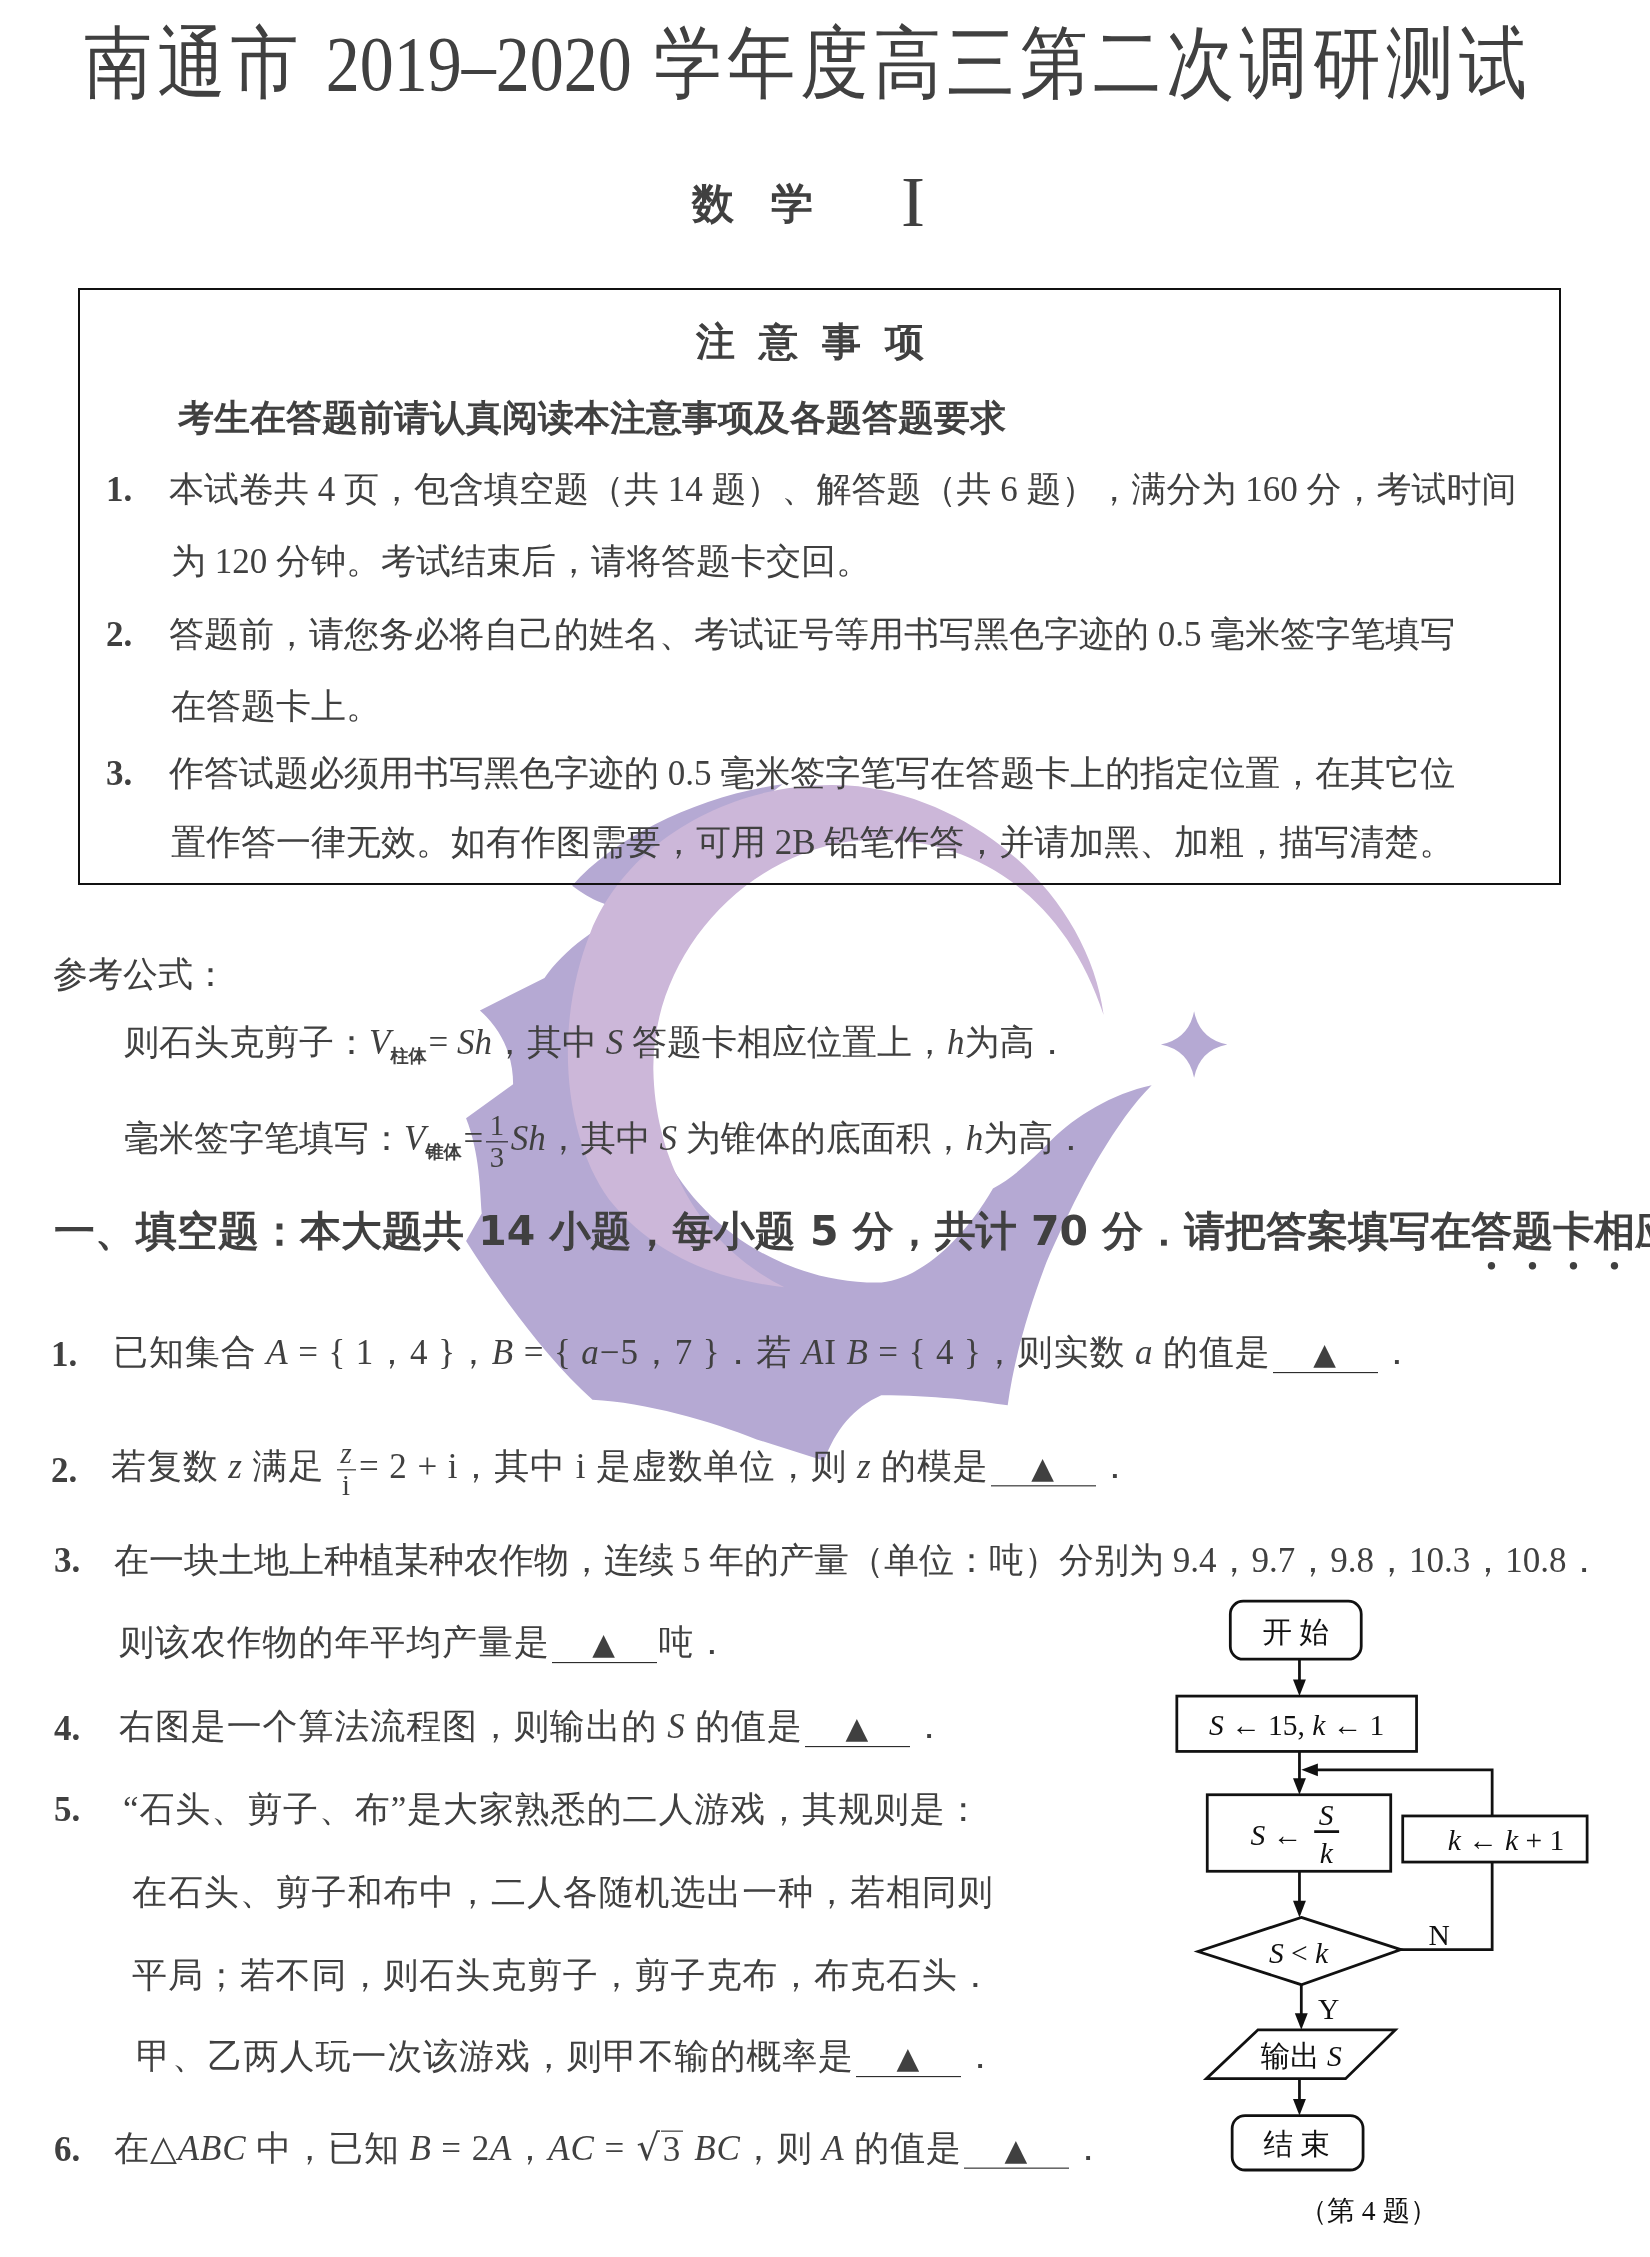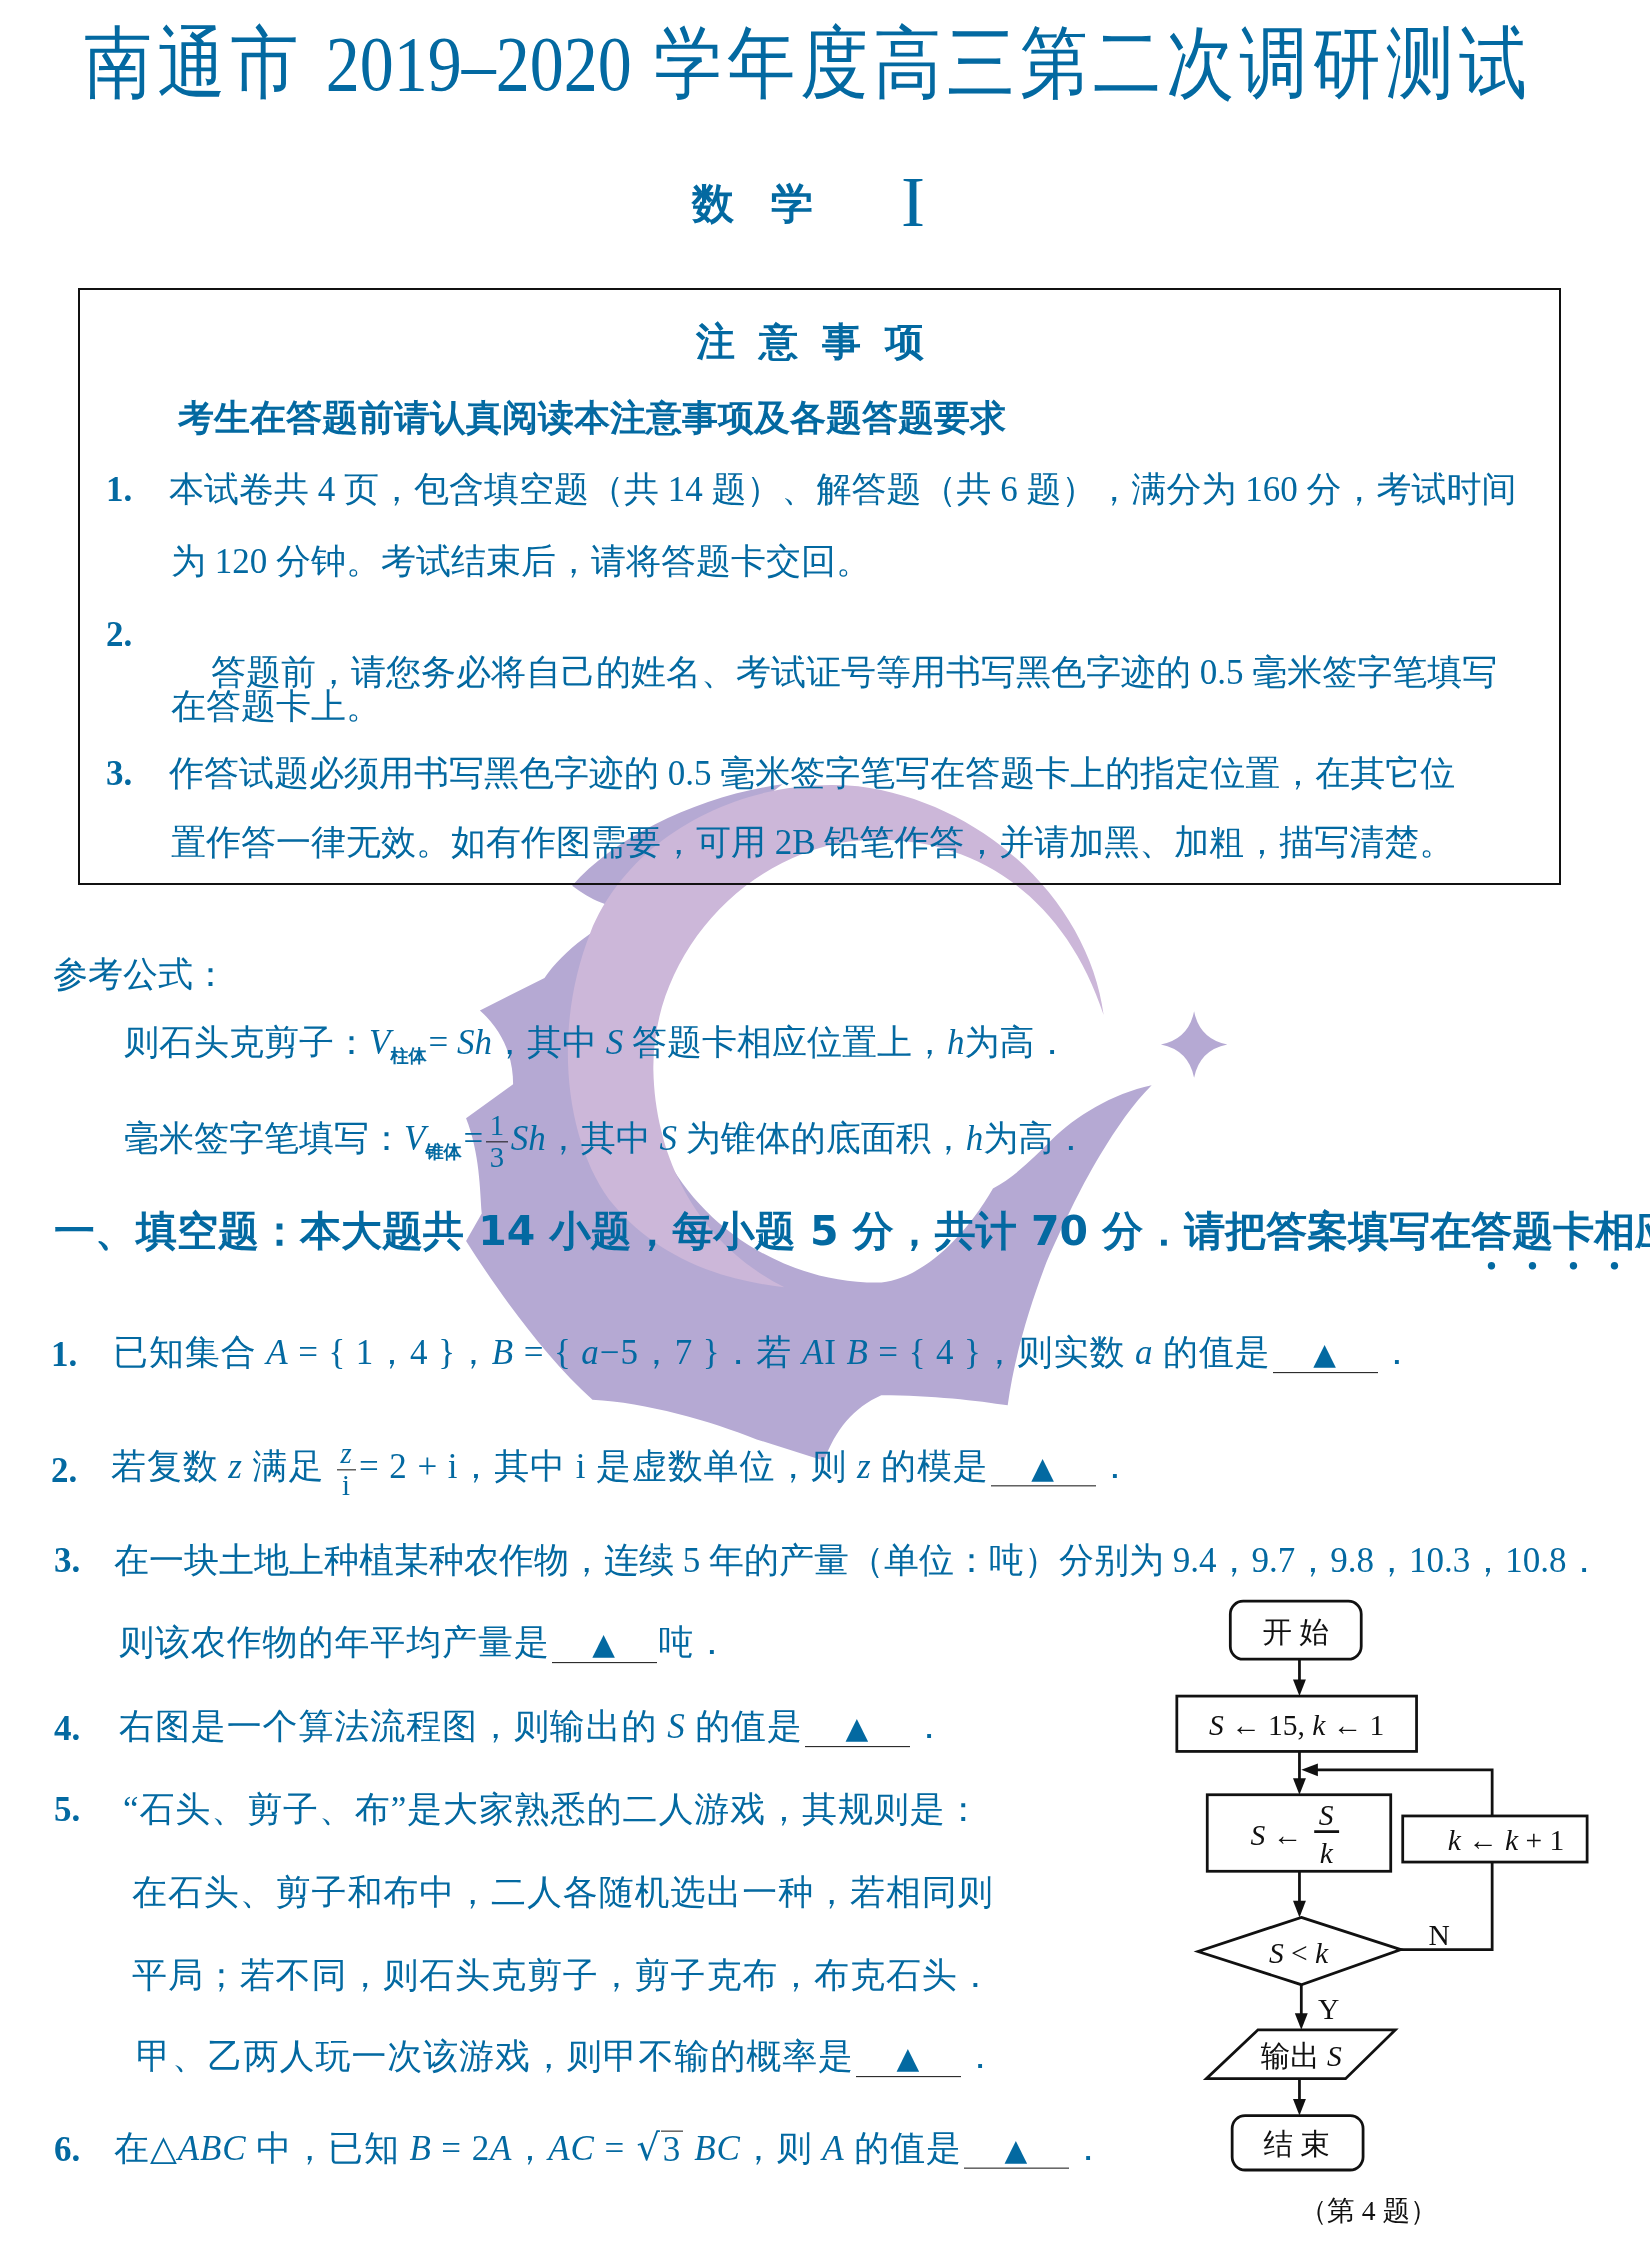--- a/index.html
+++ b/index.html
@@ -1,18 +1,18 @@
 <!DOCTYPE html>
 <html style="font-size:14.8px"><head>
 <meta charset="utf-8">
 <style>
   html, body { margin: 0; padding: 0; background: #ffffff; }
   #page {
     position: relative; width: 1650px; height: 2257px; overflow: hidden;
-    background: #ffffff; color: #0369a1;
+    background: #ffffff; color: #404040;
     font-family: "Liberation Serif", "DejaVu Serif", serif;
   }
   .wm { position: absolute; left: 0; top: 0; z-index: 0; pointer-events: none; }
   .title {
     position: absolute; left: 84px; top: 24px; width: 1443px;
     font-size: 68px; line-height: 1; text-align: justify; text-align-last: justify;
     transform: scaleY(1.16); transform-origin: top left; z-index: 2;
     font-family: "Liberation Serif", "DejaVu Serif", serif;
   }
   .subject {
@@ -90,21 +90,21 @@
 
   <div class="notice-box"></div>
   <div class="ln bold" style="left:696px;top:341px;font-size:39px;letter-spacing:24px;">注意事项</div>
   <div class="ln bold" style="left:178px;top:418px;font-size:36px;">考生在答题前请认真阅读本注意事项及各题答题要求</div>
 
   <div class="ln qnum" style="left:106px;top:489px;">1.</div>
   <div class="ln" style="left:169px;top:489px;">本试卷共 4 页，包含填空题（共 14 题）、解答题（共 6 题），满分为 160 分，考试时间</div>
   <div class="ln" style="left:171px;top:561px;">为 120 分钟。考试结束后，请将答题卡交回。</div>
 
   <div class="ln qnum" style="left:106px;top:634px;">2.</div>
-  <div class="ln" style="left:169px;top:672px;margin-left:42px;">答题前，请您务必将自己的姓名、考试证号等用书写黑色字迹的 0.5 毫米签字笔填写</div>
+  <div class="ln" style="left:169px;top:634px;">答题前，请您务必将自己的姓名、考试证号等用书写黑色字迹的 0.5 毫米签字笔填写</div>
   <div class="ln" style="left:171px;top:706px;">在答题卡上。</div>
 
   <div class="ln qnum" style="left:106px;top:773px;">3.</div>
   <div class="ln" style="left:169px;top:773px;">作答试题必须用书写黑色字迹的 0.5 毫米签字笔写在答题卡上的指定位置，在其它位</div>
   <div class="ln" style="left:171px;top:842px;">置作答一律无效。如有作图需要，可用 2B 铅笔作答，并请加黑、加粗，描写清楚。</div>
 
   <div class="ln" style="left:53px;top:974px;">参考公式：</div>
   <div class="ln" style="left:124px;top:1045px;"><span>则石头克剪子：</span><span class="i">V</span><span class="sub">柱体</span><span>= </span><span class="i">Sh</span><span>，其中 </span><span class="i">S</span><span> 答题卡相应位置上，</span><span class="i">h</span><span>为高．</span></div>
   <div class="ln" style="left:124px;top:1142px;"><span>毫米签字笔填写：</span><span class="i">V</span><span class="sub">锥体</span><span>=</span><span class="frac">
         <span class="num ">1</span>

